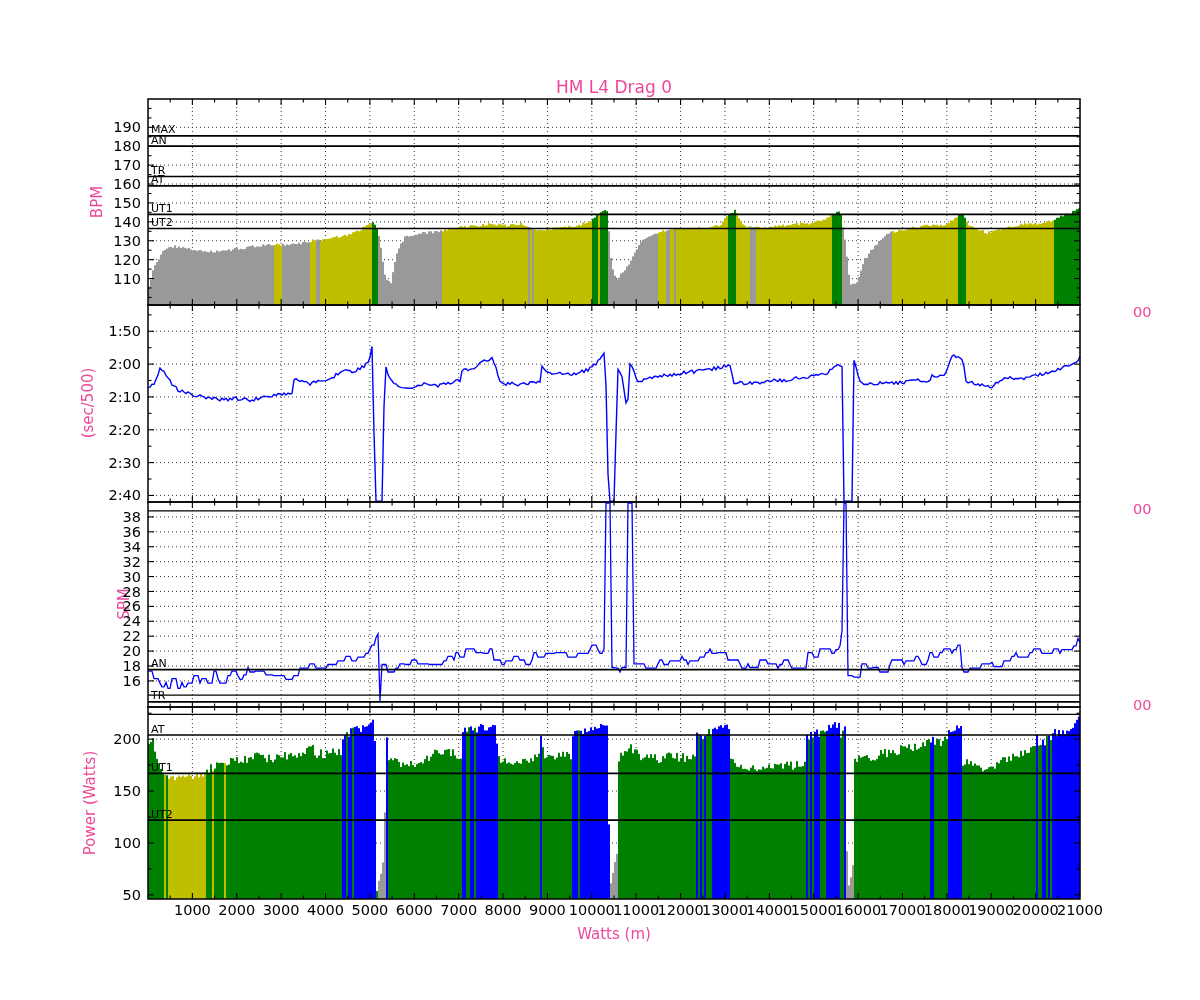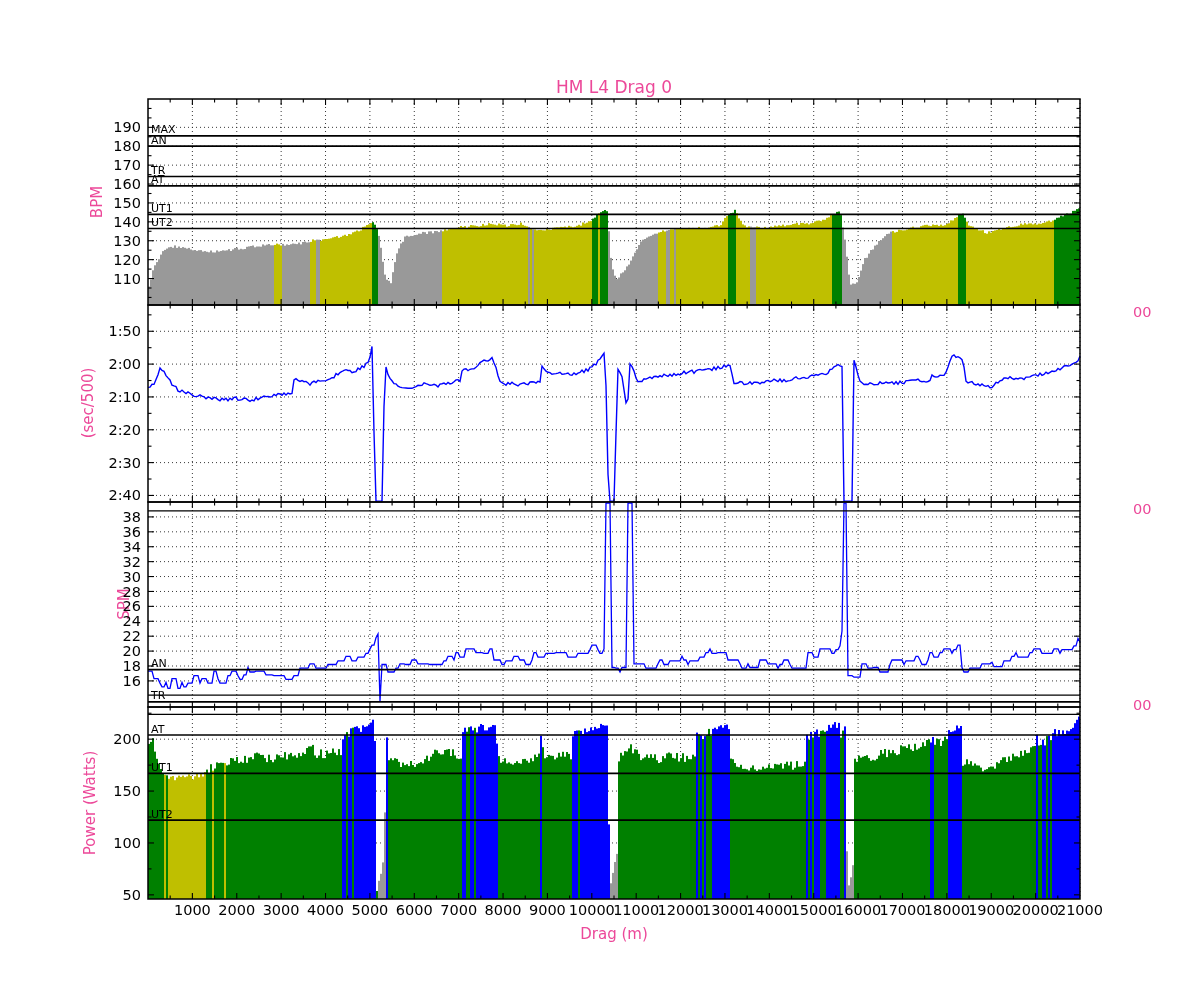--- a/index.html
+++ b/index.html
@@ -28,21 +28,21 @@
 </style>
 </head>
 <body>
 
 <div id="figure">
   <div id="title" class="abslab">HM L4 Drag 0</div>
   <div id="yl0" class="abslab ylab">BPM</div>
   <div id="yl1" class="abslab ylab">(sec/500)</div>
   <div id="yl2" class="abslab ylab">SPM</div>
   <div id="yl3" class="abslab ylab">Power (Watts)</div>
-  <div id="xlabel" class="abslab">Drag (m)</div>
+  <div id="xlabel" class="abslab">Watts (m)</div>
   <span id="r0" class="abslab rlab">00</span>
   <span id="r1" class="abslab rlab">00</span>
   <span id="r2" class="abslab rlab">00</span>
   <svg id="plot" width="1200" height="1000" viewBox="0 0 1200 1000">
       <g>
         <line x1="192.38095238095238" y1="99" x2="192.38095238095238" y2="305" class="grid"></line>
         <line x1="236.76190476190476" y1="99" x2="236.76190476190476" y2="305" class="grid"></line>
         <line x1="281.1428571428571" y1="99" x2="281.1428571428571" y2="305" class="grid"></line>
         <line x1="325.5238095238095" y1="99" x2="325.5238095238095" y2="305" class="grid"></line>
         <line x1="369.9047619047619" y1="99" x2="369.9047619047619" y2="305" class="grid"></line>

